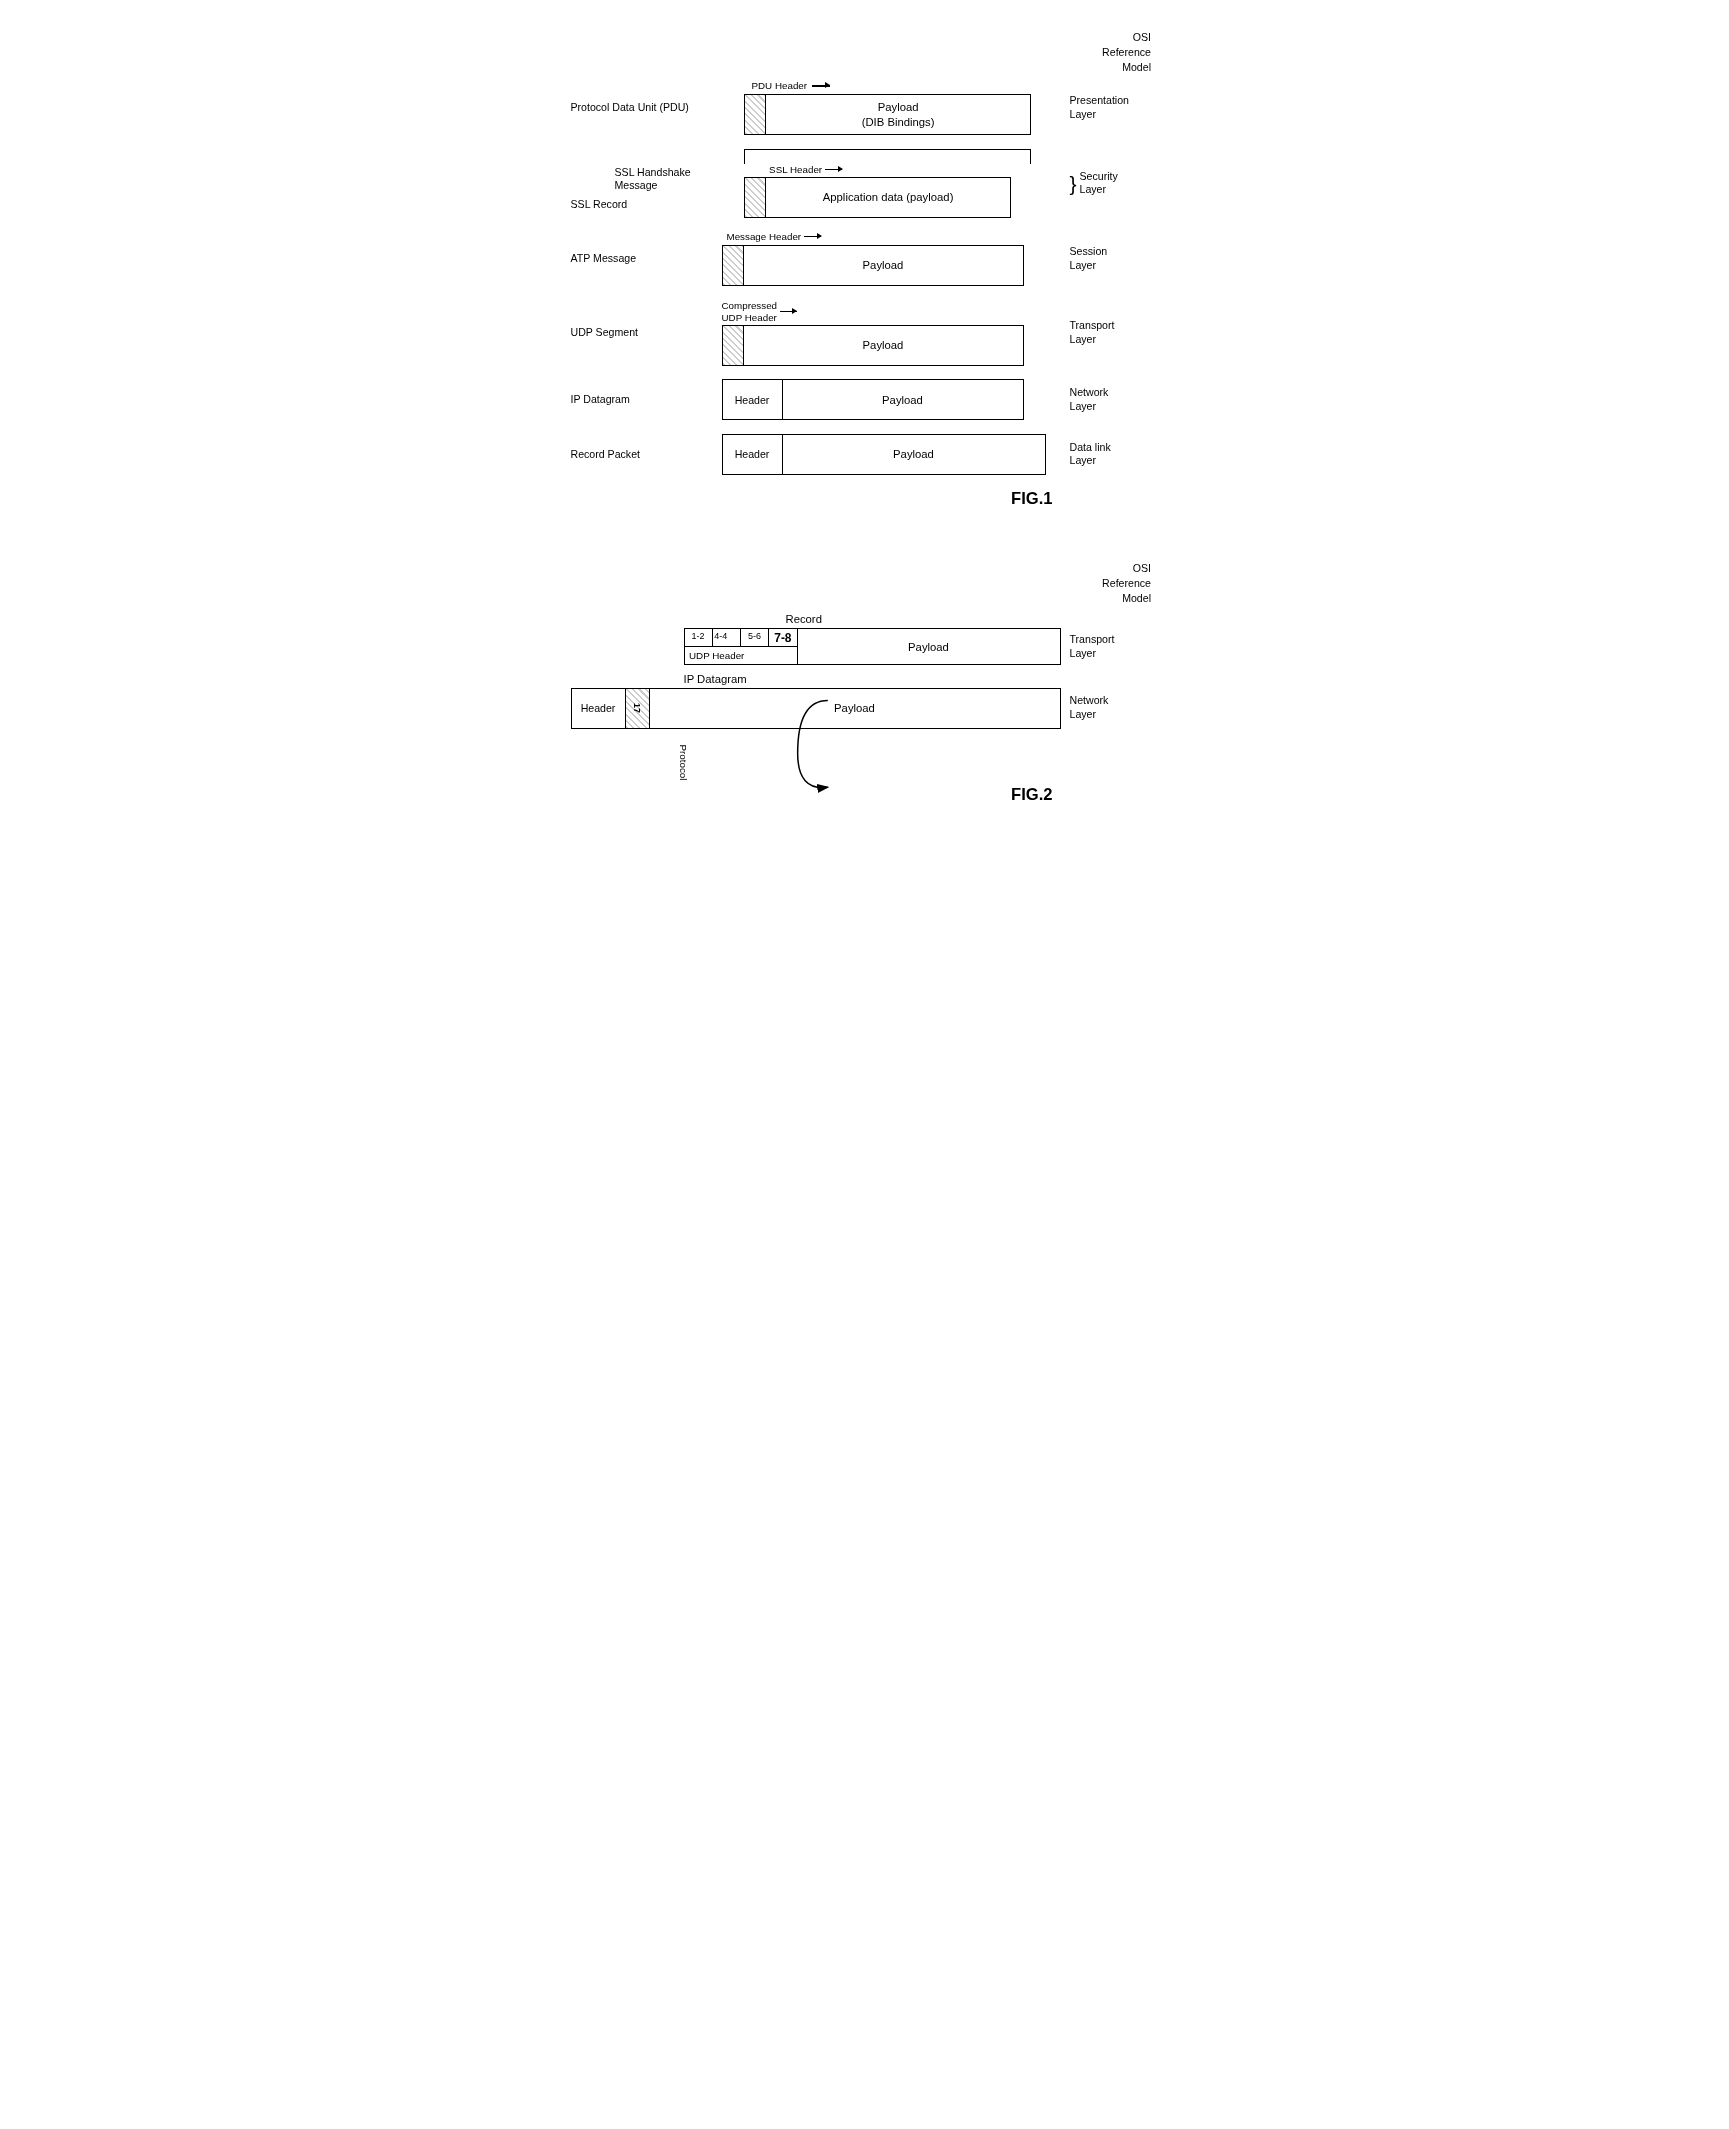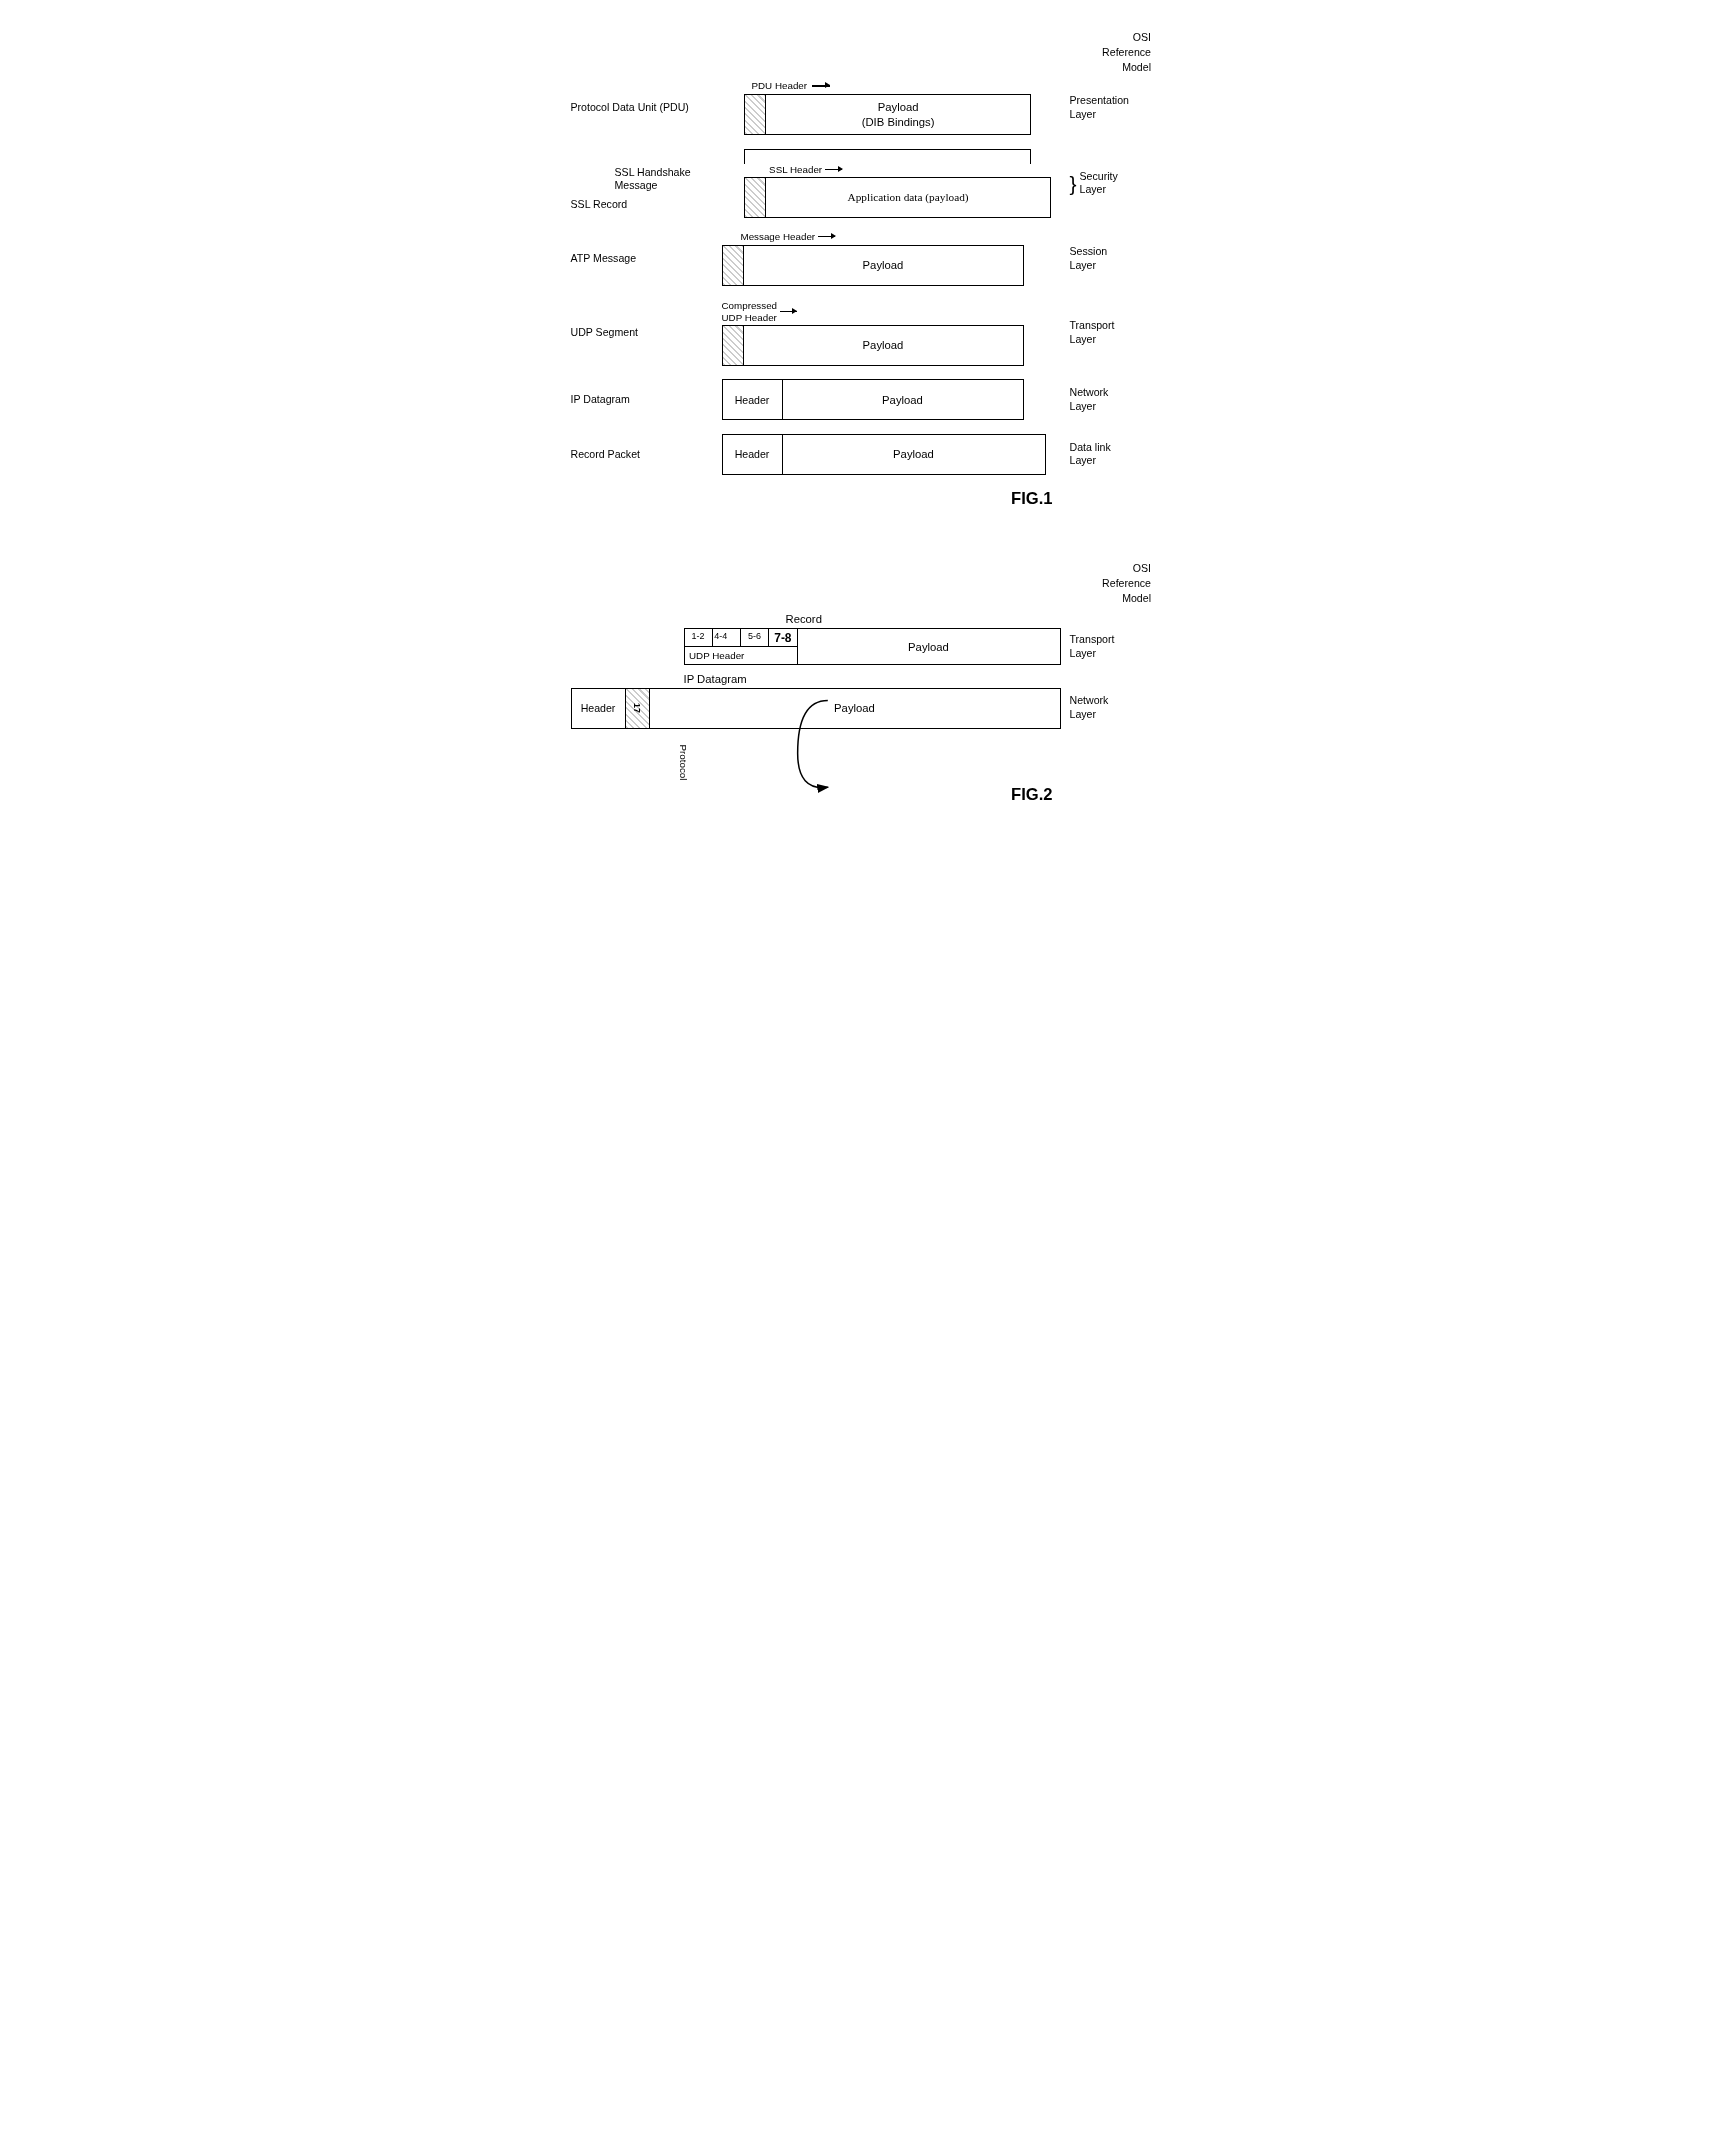--- a/index.html
+++ b/index.html
@@ -139,40 +139,40 @@
 
       <div style="border:1.5px solid #000; width:287px; height:15px; margin-left:22.6px; margin-bottom:0; border-bottom:none; background:#fff;"></div>
 
       <div style="display:flex; align-items:center; margin-left:22.6px; margin-bottom:1.5px;">
         <span style="font-size:9.8px; margin-left:25px;">SSL Header</span>
         <span style="display:inline-block; width:16.6px; height:1.5px; background:#000; position:relative; margin-left:3px;">
           <span style="position:absolute; right:-0.8px; top:-3px; width:0; height:0; border-left:5.3px solid #000; border-top:3px solid transparent; border-bottom:3px solid transparent;"></span>
         </span>
       </div>
 
-      <div style="display:flex; align-items:stretch; border:1.5px solid #000; width:307px; margin-left:22.6px;font-family:Liberation Serif, serif;">
+      <div style="display:flex; align-items:stretch; border:1.5px solid #000; width:267px; margin-left:22.6px;">
         <div class="hatch-cell"></div>
         <div class="payload-cell">
           <span>Application data (payload)</span>
         </div>
       </div>
     </div>
     <div class="label-right security-brace-container" style="align-self:center;">
       <span style="font-size:21px; color:#000; margin-right:3px;">}</span>
       <span style="font-size:10.6px; line-height:1.3;">Security<br>Layer</span>
     </div>
   </div>
 
   <div class="layer-row">
     <div class="label-left">
       <span style="font-size:10.6px;">ATP Message</span>
     </div>
     <div class="diagram-area">
       <div style="position:relative; width:100%;">
-        <div style="display:flex; align-items:center; margin-bottom:3px; margin-left:19px;">
+        <div style="display:flex; align-items:center; margin-bottom:3px; margin-left:5px;">
           <span style="font-size:9.8px;">Message Header</span>
           <span style="display:inline-block; width:16.6px; height:1.5px; background:#000; position:relative; margin-left:3px;">
             <span style="position:absolute; right:-0.8px; top:-3px; width:0; height:0; border-left:5.3px solid #000; border-top:3px solid transparent; border-bottom:3px solid transparent;"></span>
           </span>
         </div>
         <div style="display:flex; align-items:stretch; border:1.5px solid #000; width:302px;">
           <div class="hatch-cell"></div>
           <div class="payload-cell">
             <span>Payload</span>
           </div>

